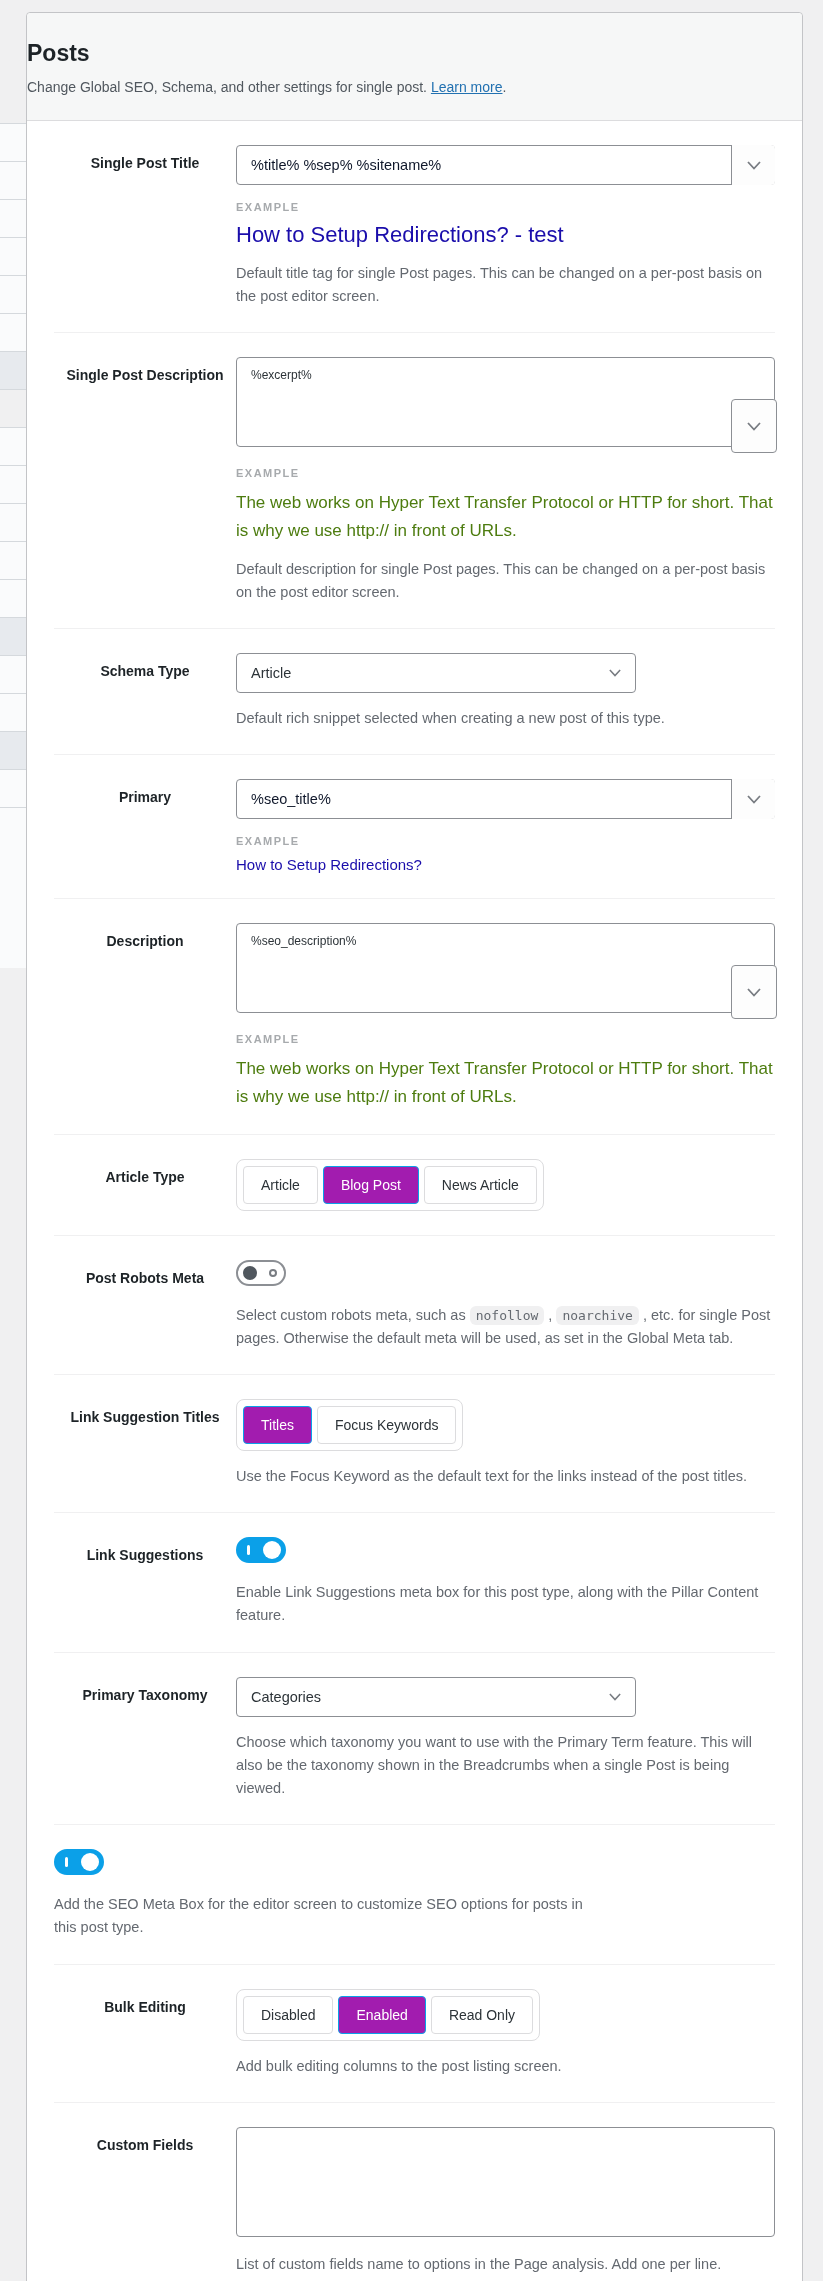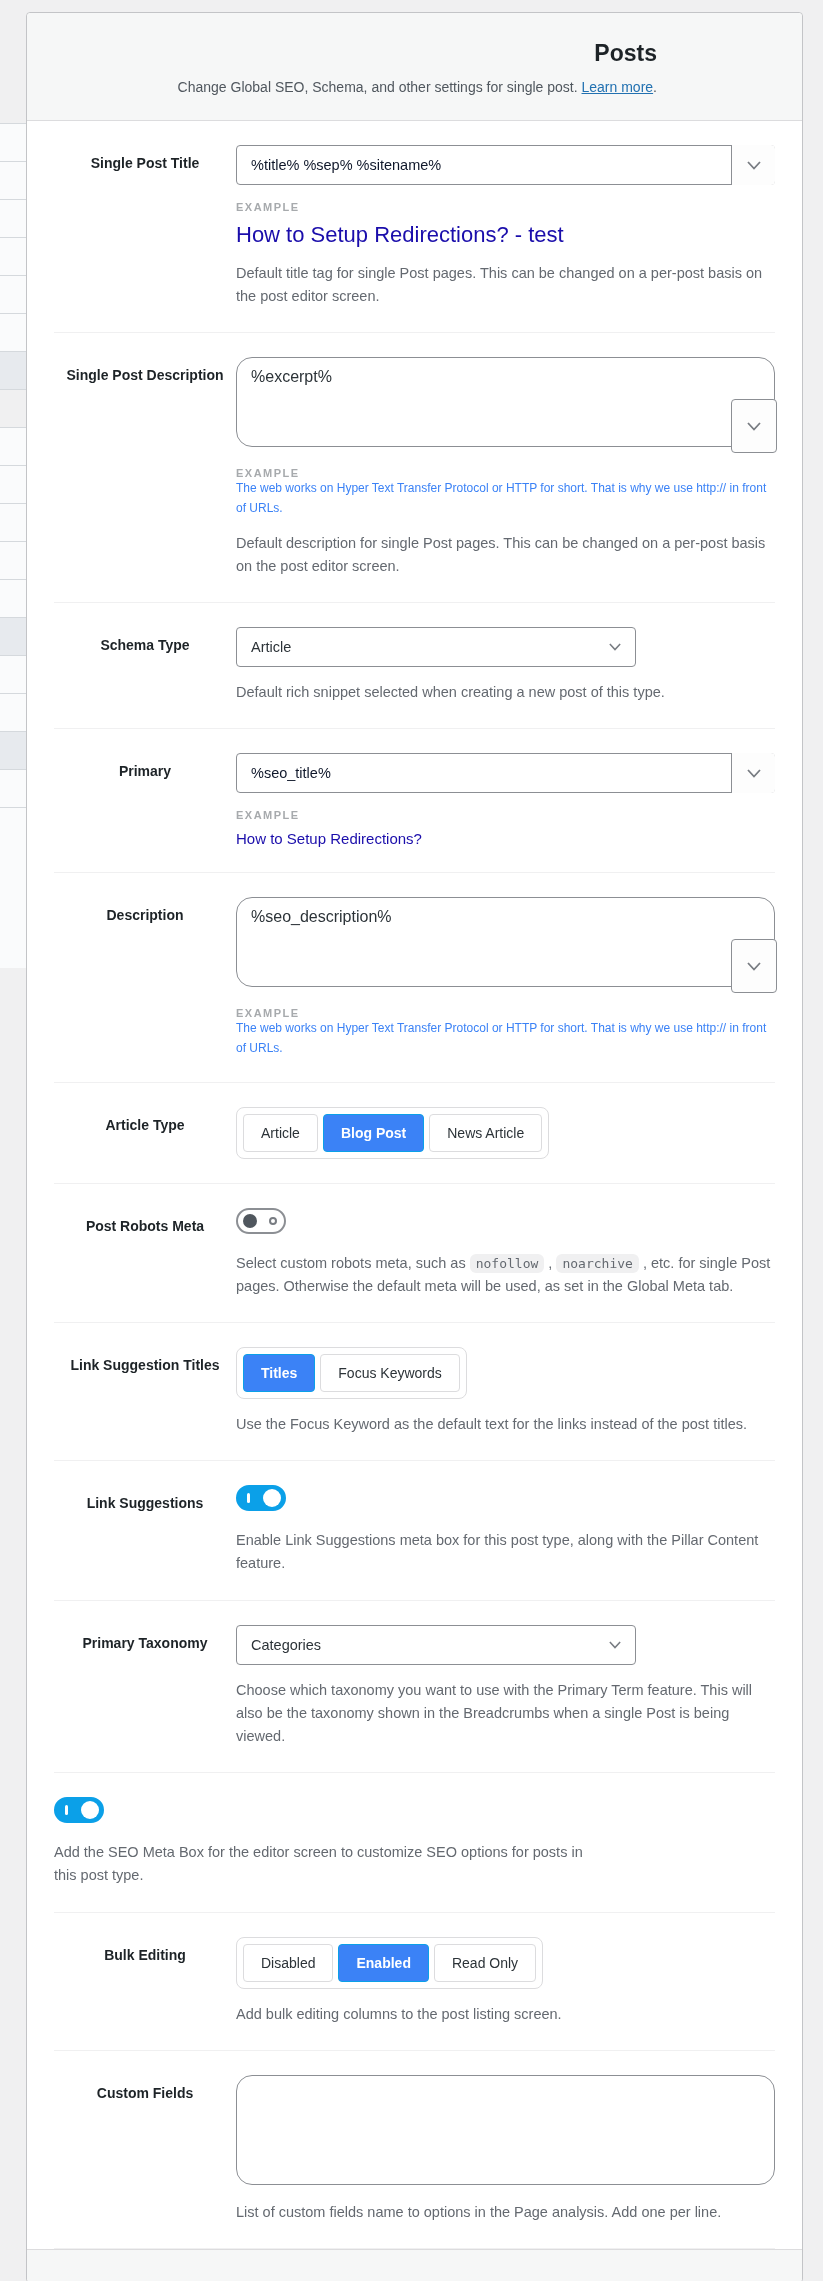--- a/index.html
+++ b/index.html
@@ -13,46 +13,46 @@
   .nav-frag-item.tall { height:160px; border-bottom:none; }
   .nav-frag-item.active { background:#e7eaee; }
   .nav-gap { height:37px; }
 
   
   .card { position:relative; margin:12px 20px 20px 26px; width:777px;
           background:#fff; border:1px solid #c3c4c7; border-radius:4px; z-index:2; }
 
   .card-header { background:#f6f7f7; border-bottom:1px solid #dcdcde;
                  border-radius:4px 4px 0 0; padding:27px 0 25px 0; }
-  .header-inner { width:630px; text-align:right; }
+  .header-inner { width:630px; text-align:left; }
   .page-title { font-size:23px; font-weight:600; color:#1d2327; margin-bottom:12px; }
   .page-subtitle { font-size:14px; color:#50575e; }
   .page-subtitle a { color:#2271b1; text-decoration:underline; cursor:pointer; }
 
   
   .row { display:flex; margin:0 27px; padding:24px 0; border-bottom:1px solid #f0f0f1; }
   .row:last-child { border-bottom:none; }
   .col-label { width:182px; flex:0 0 182px; padding-top:9px; }
   .col-label label { font-size:14px; font-weight:700; color:#1d2327; line-height:1.35; display:block;text-align:center; }
   .col-field { flex:1; max-width:540px; }
 
   .desc { font-size:14.5px; color:#646970; line-height:1.6; max-width:540px; margin-top:14px; }
   .example-label { font-size:11px; font-weight:700; letter-spacing:1.5px; color:#a7aaad; margin-top:16px; }
   .example-link { display:inline-block; margin-top:9px; color:#1a0dab; text-decoration:none; cursor:pointer; }
   .example-link.big { font-size:22px; }
   .example-link.small { font-size:15px; }
-  .example-text { font-size:12px; color:#3b82f6; line-height:1.6; max-width:540px; }
+  .example-text { font-size:17px; color:#4d7c0f; line-height:1.6; margin-top:10px; max-width:540px; }
 
   
   .var-wrap { position:relative; }
   .txt-input { width:100%; height:40px; border:1px solid #8c8f94; border-radius:4px;
                font-family:"Liberation Sans",sans-serif; font-size:14.5px; color:#0f172a;
                padding:0 56px 0 14px; background:#fff; }
-  .txt-area { width:100%; height:90px; border:1px solid #8c8f94; border-radius:16px;
-              font-family:"Liberation Sans",sans-serif; font-size:16px; color:#2c3338;
+  .txt-area { width:100%; height:90px; border:1px solid #8c8f94; border-radius:4px;
+              font-family:"Liberation Sans",sans-serif; font-size:12px; color:#2c3338;
               padding:10px 14px; background:#fff; resize:none; }
   .txt-area.blank { height:110px; }
   .addon-input { position:absolute; right:0; top:0; height:40px; width:44px;
                  border-left:1px solid #8c8f94; border-radius:0 4px 4px 0;
                  display:flex; align-items:center; justify-content:center;
                  background:#fdfdfd; cursor:pointer; }
   .addon-area { position:absolute; right:-2px; bottom:-2px; height:54px; width:46px;
                 border:1px solid #8c8f94; border-radius:4px;
                 display:flex; align-items:center; justify-content:center;
                 background:#fdfdfd; cursor:pointer; }
@@ -64,21 +64,21 @@
             display:flex; align-items:center; justify-content:space-between;
             padding:0 14px; font-size:14.5px; color:#2c3338; background:#fff; cursor:pointer; }
   .select .chev.sm { width:12px; height:8px; }
 
   
   .btn-group { display:inline-flex; gap:5px; padding:6px; border:1px solid #dcdcde;
                border-radius:8px; background:#fff; }
   .btn-group .gbtn { padding:10px 17px; border:1px solid #dcdcde; border-radius:4px;
                      background:#fff; color:#2c3338; font-size:14px;
                      font-family:"Liberation Sans",sans-serif; cursor:pointer; }
-  .btn-group .gbtn.active { background:#3b82f6; border-color:#0ba0e8; color:#fff; font-weight:700; }
+  .btn-group .gbtn.active { background:#a21caf; border-color:#0ba0e8; color:#fff; font-weight:400; }
 
   
   .toggle { width:50px; height:26px; border-radius:13px; position:relative;
             display:inline-block; cursor:pointer; }
   .toggle.off { background:#fff; border:2px solid #8c8f94; }
   .toggle.off .knob { position:absolute; left:5px; top:4px; width:14px; height:14px;
                       border-radius:50%; background:#50575e; }
   .toggle.off .ring { position:absolute; right:7px; top:7px; width:8px; height:8px;
                       border-radius:50%; border:2px solid #787c82; }
   .toggle.on { background:#0ba0e8; border:2px solid #0ba0e8; }

